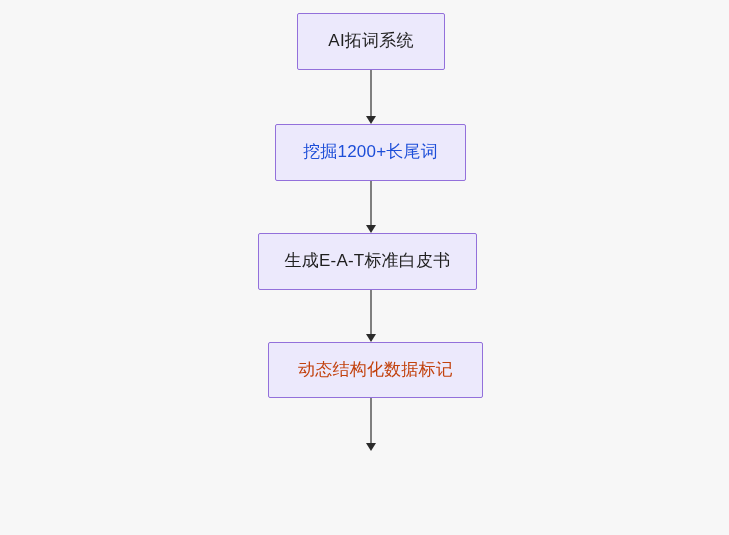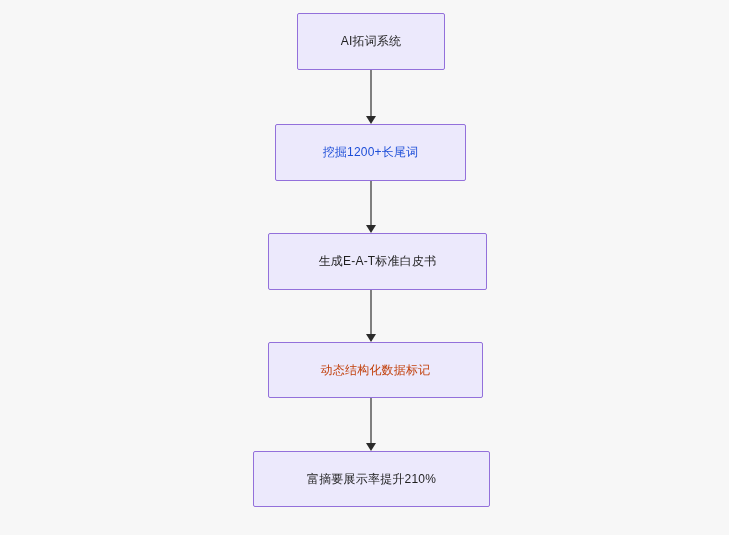--- a/index.html
+++ b/index.html
@@ -21,21 +21,21 @@
   .node {
     position: absolute;
     box-sizing: border-box;
     display: flex;
     align-items: center;
     justify-content: center;
     background: #ece9fc;
     border: 1.6px solid #9370db;
     border-radius: 2px;
     color: #1f1f1f;
-    font-size: 12px;
+    font-size: 17px;
     line-height: 1.2;
     letter-spacing: 0.2px;
     white-space: nowrap;
   }
   .node-label {
     display: block;
     padding: 0 10px;
   }
   .edge {
     position: absolute;
@@ -80,23 +80,20 @@
     <div class="edge-line" style="height: 45px; background: rgb(127, 127, 127);"></div>
     <div class="edge-arrow" style="top: 45px; border-top-color: rgb(43, 43, 43);"></div>
   </div>
 
   <div class="node" id="node-0" style="left: 297px; top: 13px; width: 148px; height: 57px; background: rgb(236, 233, 252); border-color: rgb(147, 112, 219); color: rgb(31, 31, 31);">
     <span class="node-label">AI拓词系统</span>
   </div>
   <div class="node" id="node-1" style="left: 275px; top: 124px; width: 191px; height: 57px; background: rgb(236, 233, 252); border-color: rgb(147, 112, 219); color: #1d4ed8;">
     <span class="node-label">挖掘1200+长尾词</span>
   </div>
-  <div class="node" id="node-2" style="left: 268px; top: 233px; width: 219px; height: 57px; background: rgb(236, 233, 252); border-color: rgb(147, 112, 219); color: rgb(31, 31, 31);">
+  <div class="node" id="node-2" style="left: 258px; top: 233px; width: 219px; height: 57px; background: rgb(236, 233, 252); border-color: rgb(147, 112, 219); color: rgb(31, 31, 31);">
     <span class="node-label">生成E-A-T标准白皮书</span>
   </div>
   <div class="node" id="node-3" style="left: 268px; top: 342px; width: 215px; height: 56px; background: rgb(236, 233, 252); border-color: rgb(147, 112, 219); color: #c2410c;">
     <span class="node-label">动态结构化数据标记</span>
   </div>
-  <div class="node" id="node-4" style="left: 253px; top: 451px; width: 237px; height: 56px; background: rgb(236, 233, 252); border-color: rgb(147, 112, 219); color: rgb(31, 31, 31);">
-    <span class="node-label">富摘要展示率提升210%</span>
-  </div>
 
 </div>
 
 </body></html>

